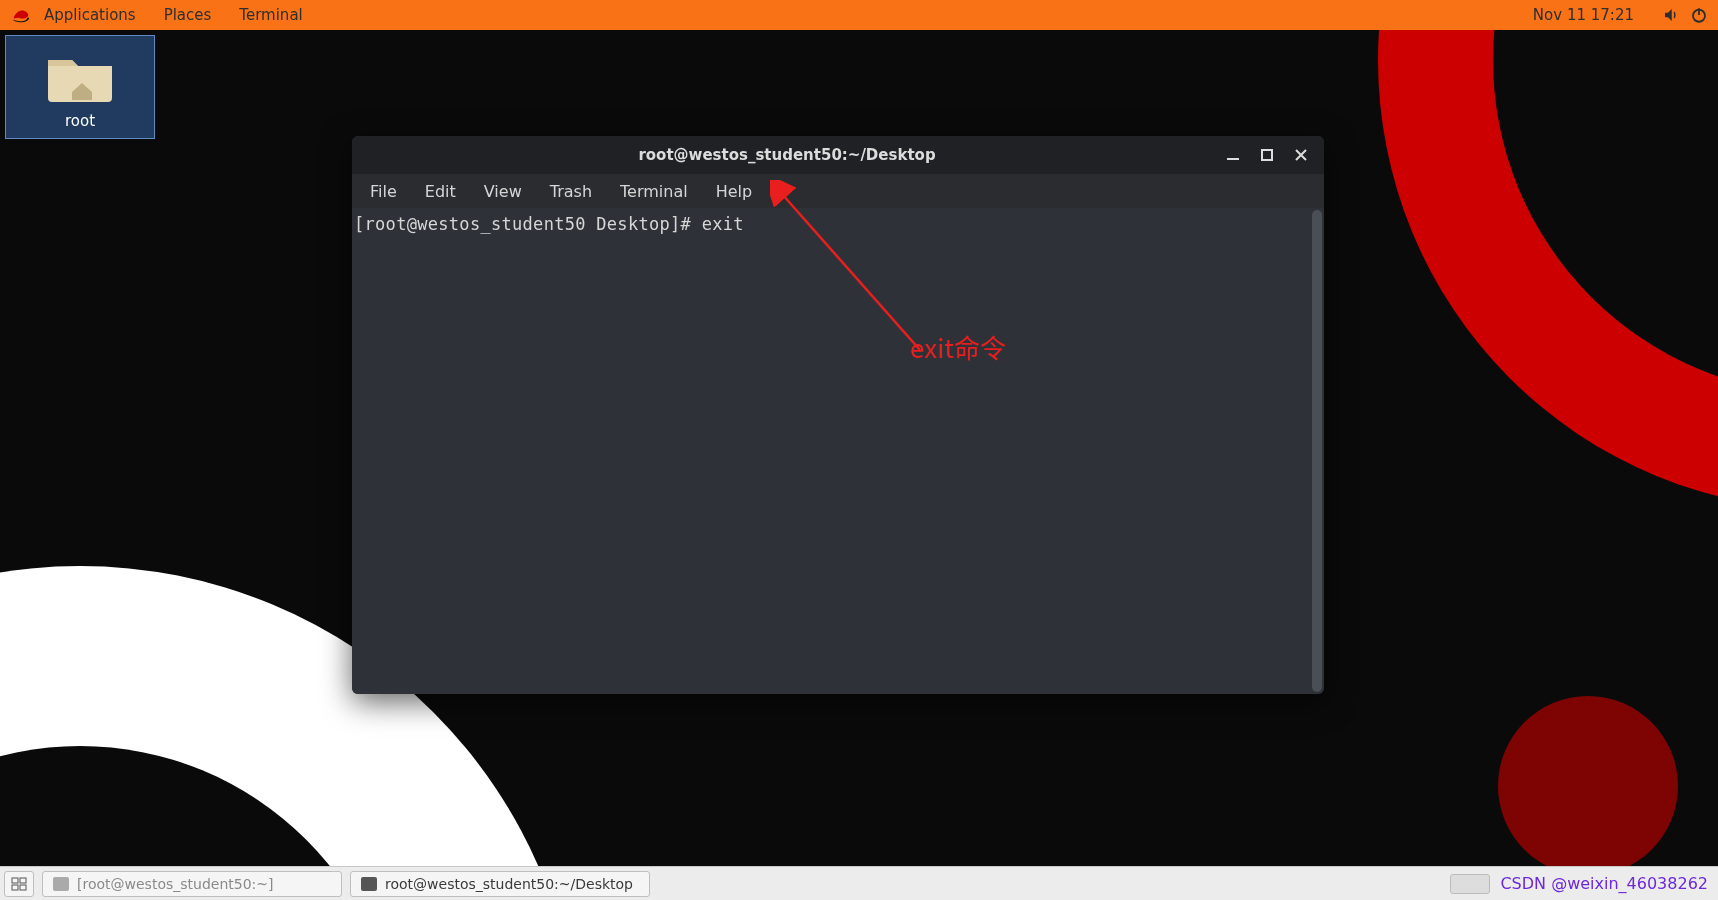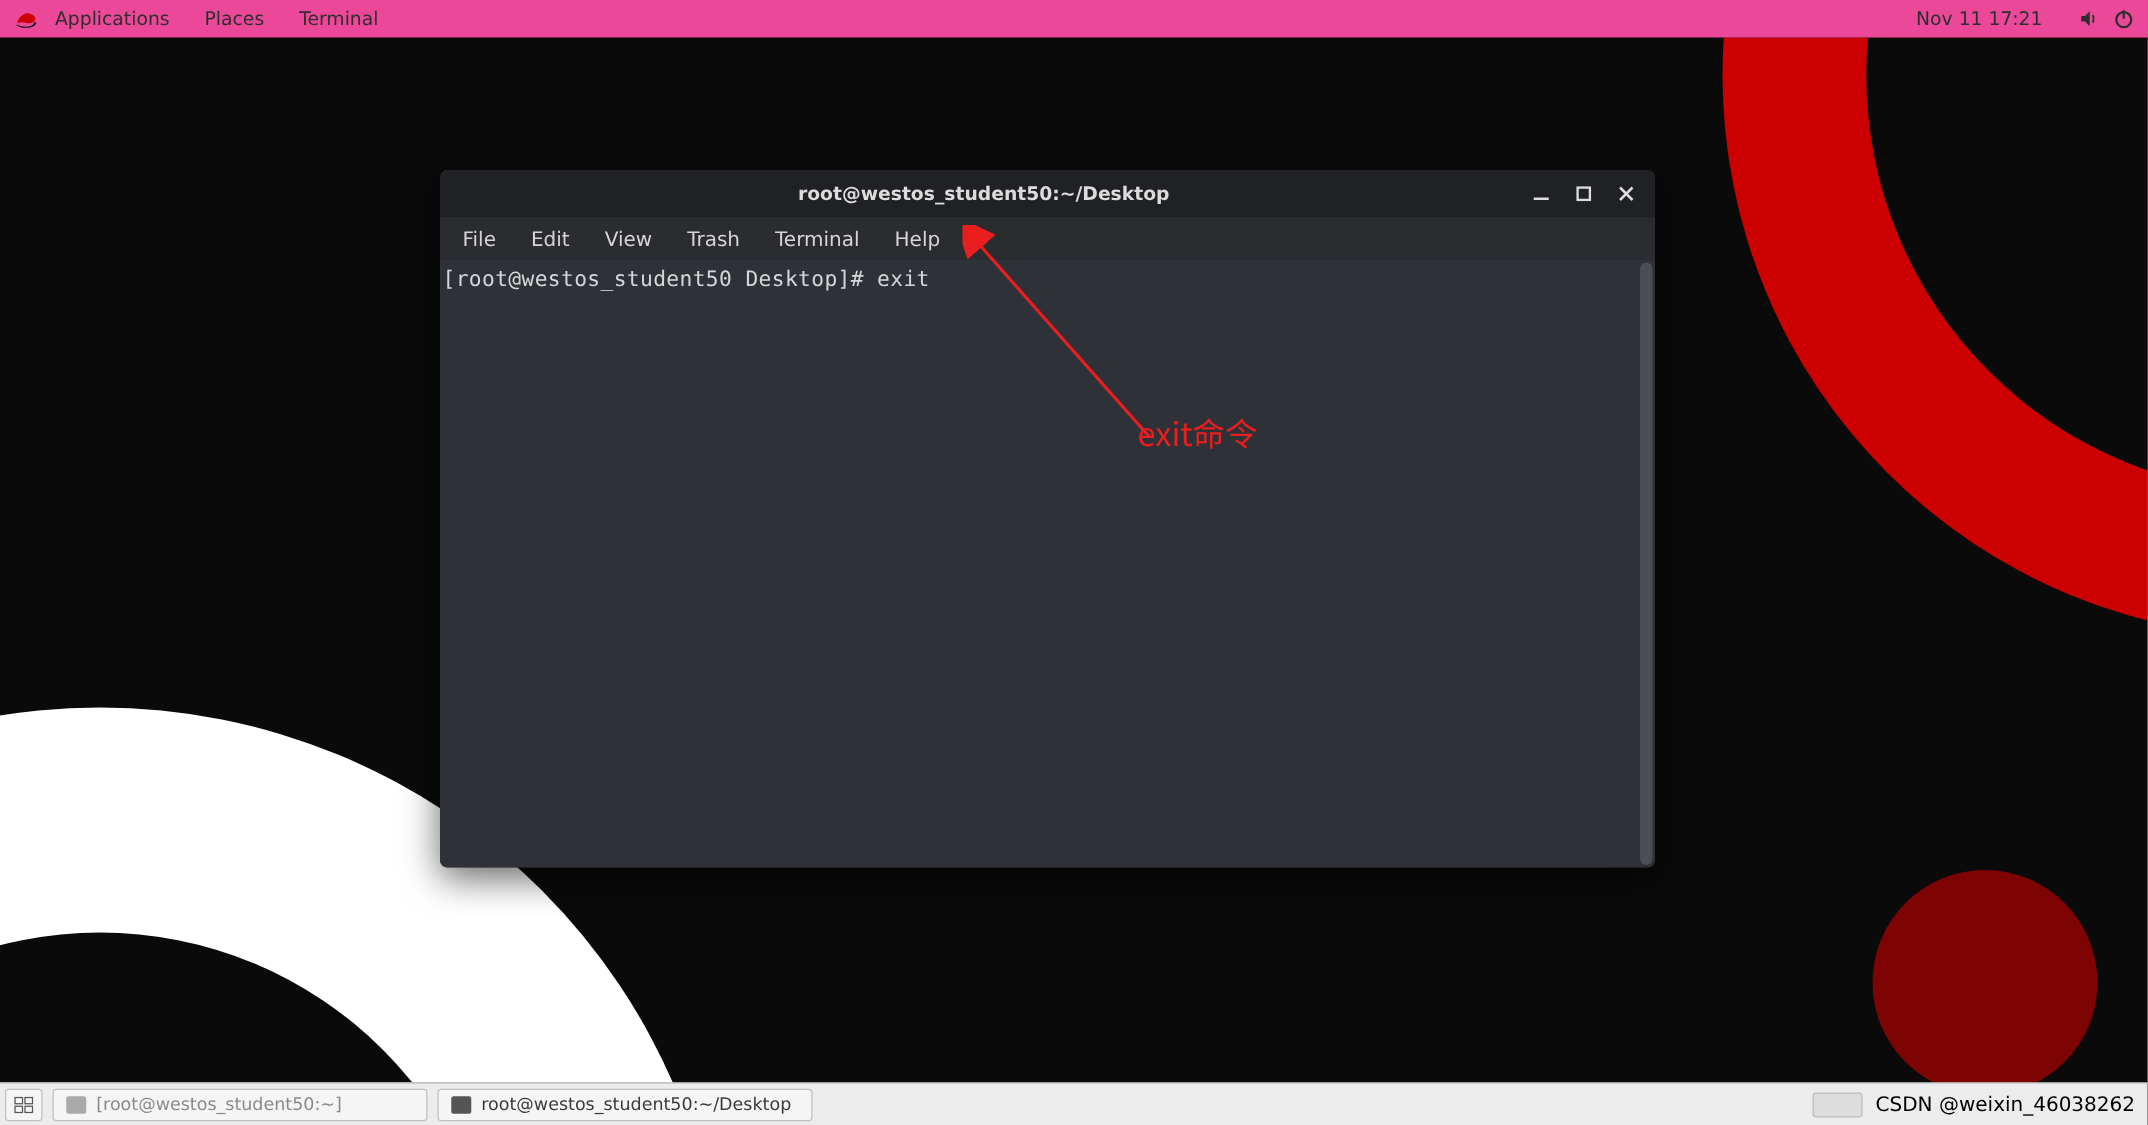--- a/index.html
+++ b/index.html
@@ -1,20 +1,20 @@
 <!DOCTYPE html>
 <html><head>
 <meta charset="utf-8">
 <style>
   * { box-sizing: border-box; margin: 0; padding: 0; }
   html, body { width: 1718px; height: 900px; overflow: hidden; font-family: "DejaVu Sans", "Liberation Sans", sans-serif; }
   body { background: #000; position: relative; }
 
   
-  .top-panel { position: absolute; top: 0; left: 0; right: 0; height: 30px; background: #ec4899; display: flex; align-items: center; padding: 0 10px; font-size: 15px; color: #2e2e2e; z-index: 50; }
+  .top-panel { position: absolute; top: 0; left: 0; right: 0; height: 30px; background: #f97316; display: flex; align-items: center; padding: 0 10px; font-size: 15px; color: #2e2e2e; z-index: 50; }
   .top-panel .activities { width: 22px; height: 18px; margin-right: 12px; display:flex; align-items:center; justify-content:center; }
   .top-panel .menu-item { margin-right: 28px; cursor: pointer; }
   .top-panel .spacer { flex: 1; }
   .top-panel .clock { margin-right: 18px; }
   .top-panel .sys-icon { margin-left: 10px; display:inline-flex; align-items:center; cursor:pointer; }
 
   
   .desktop { position: absolute; top: 30px; left: 0; right: 0; bottom: 34px; background: #0a0a0a; overflow: hidden; }
   .wallpaper { position: absolute; inset: 0; }
   .wp-red1 { position: absolute; width: 900px; height: 900px; border-radius: 50%; background: #cc0000; right: -560px; top: -420px; }
@@ -48,21 +48,21 @@
 
   
   .taskbar { position:absolute; left:0; right:0; bottom:0; height:34px; background:#ececec; border-top:1px solid #c8c8c8; display:flex; align-items:center; padding:0 4px; font-size:14px; color:#3a3a3a; z-index:50; }
   .taskbar .show-desktop { width:30px; height:26px; border:1px solid #bfbfbf; border-radius:3px; margin-right:8px; display:flex; align-items:center; justify-content:center; background:#f5f5f5; cursor:pointer; }
   .task-entry { height:26px; border:1px solid #bfbfbf; border-radius:3px; background:#f5f5f5; display:flex; align-items:center; padding:0 10px; margin-right:8px; cursor:pointer; min-width:300px; }
   .task-entry.inactive { color:#8a8a8a; }
   .task-entry .ticon { width:16px; height:14px; background:#555; margin-right:8px; border-radius:2px; }
   .task-entry.inactive .ticon { background:#aaa; }
   .taskbar .spacer { flex:1; }
   .taskbar .kbd { width:40px; height:20px; border:1px solid #bbb; border-radius:3px; margin-right:10px; background:#ddd; }
-  .watermark { color:#000000; font-size:16px; padding-right:6px; }
+  .watermark { color:#6d28d9; font-size:16px; padding-right:6px; }
 
   
   .folder-svg { width:72px; height:56px; }
   .trash-svg { width:48px; height:56px; }
 </style>
 </head>
 <body>
 
 <div class="top-panel">
   <span class="activities">
@@ -90,20 +90,30 @@
   </span>
 </div>
 
 <div class="desktop">
   <div class="wallpaper">
     <div class="wp-red1"></div>
     <div class="wp-white"></div>
     <div class="wp-red2"></div>
   </div>
 
+  <div class="desktop-icon di-root selected">
+    <div class="glyph">
+      <svg class="folder-svg" viewBox="0 0 72 56">
+        <path fill="#e8d9b5" d="M4 12h24l6 6h34v32a4 4 0 0 1-4 4H8a4 4 0 0 1-4-4V12z"></path>
+        <path fill="#d8c69a" d="M4 12h24l6 6H4z"></path>
+        <path fill="#bfae83" d="M28 44l10-9 10 9v8H28z"></path>
+      </svg>
+    </div>
+    <div class="label">root</div>
+  </div>
 
 
   <div class="term-window">
     <div class="titlebar">
       <div class="title">root@westos_student50:~/Desktop</div>
       <div class="win-btn">
         <svg width="14" height="14" viewBox="0 0 14 14">
             <rect x="1" y="10" width="12" height="2" fill="#ddd"></rect>
           </svg>
       </div>

